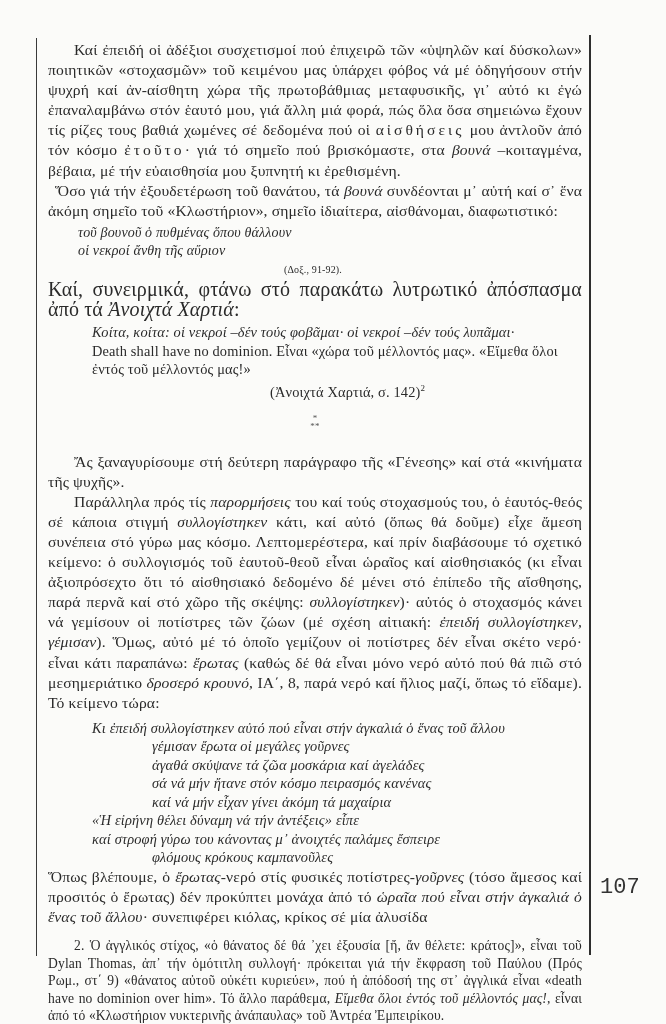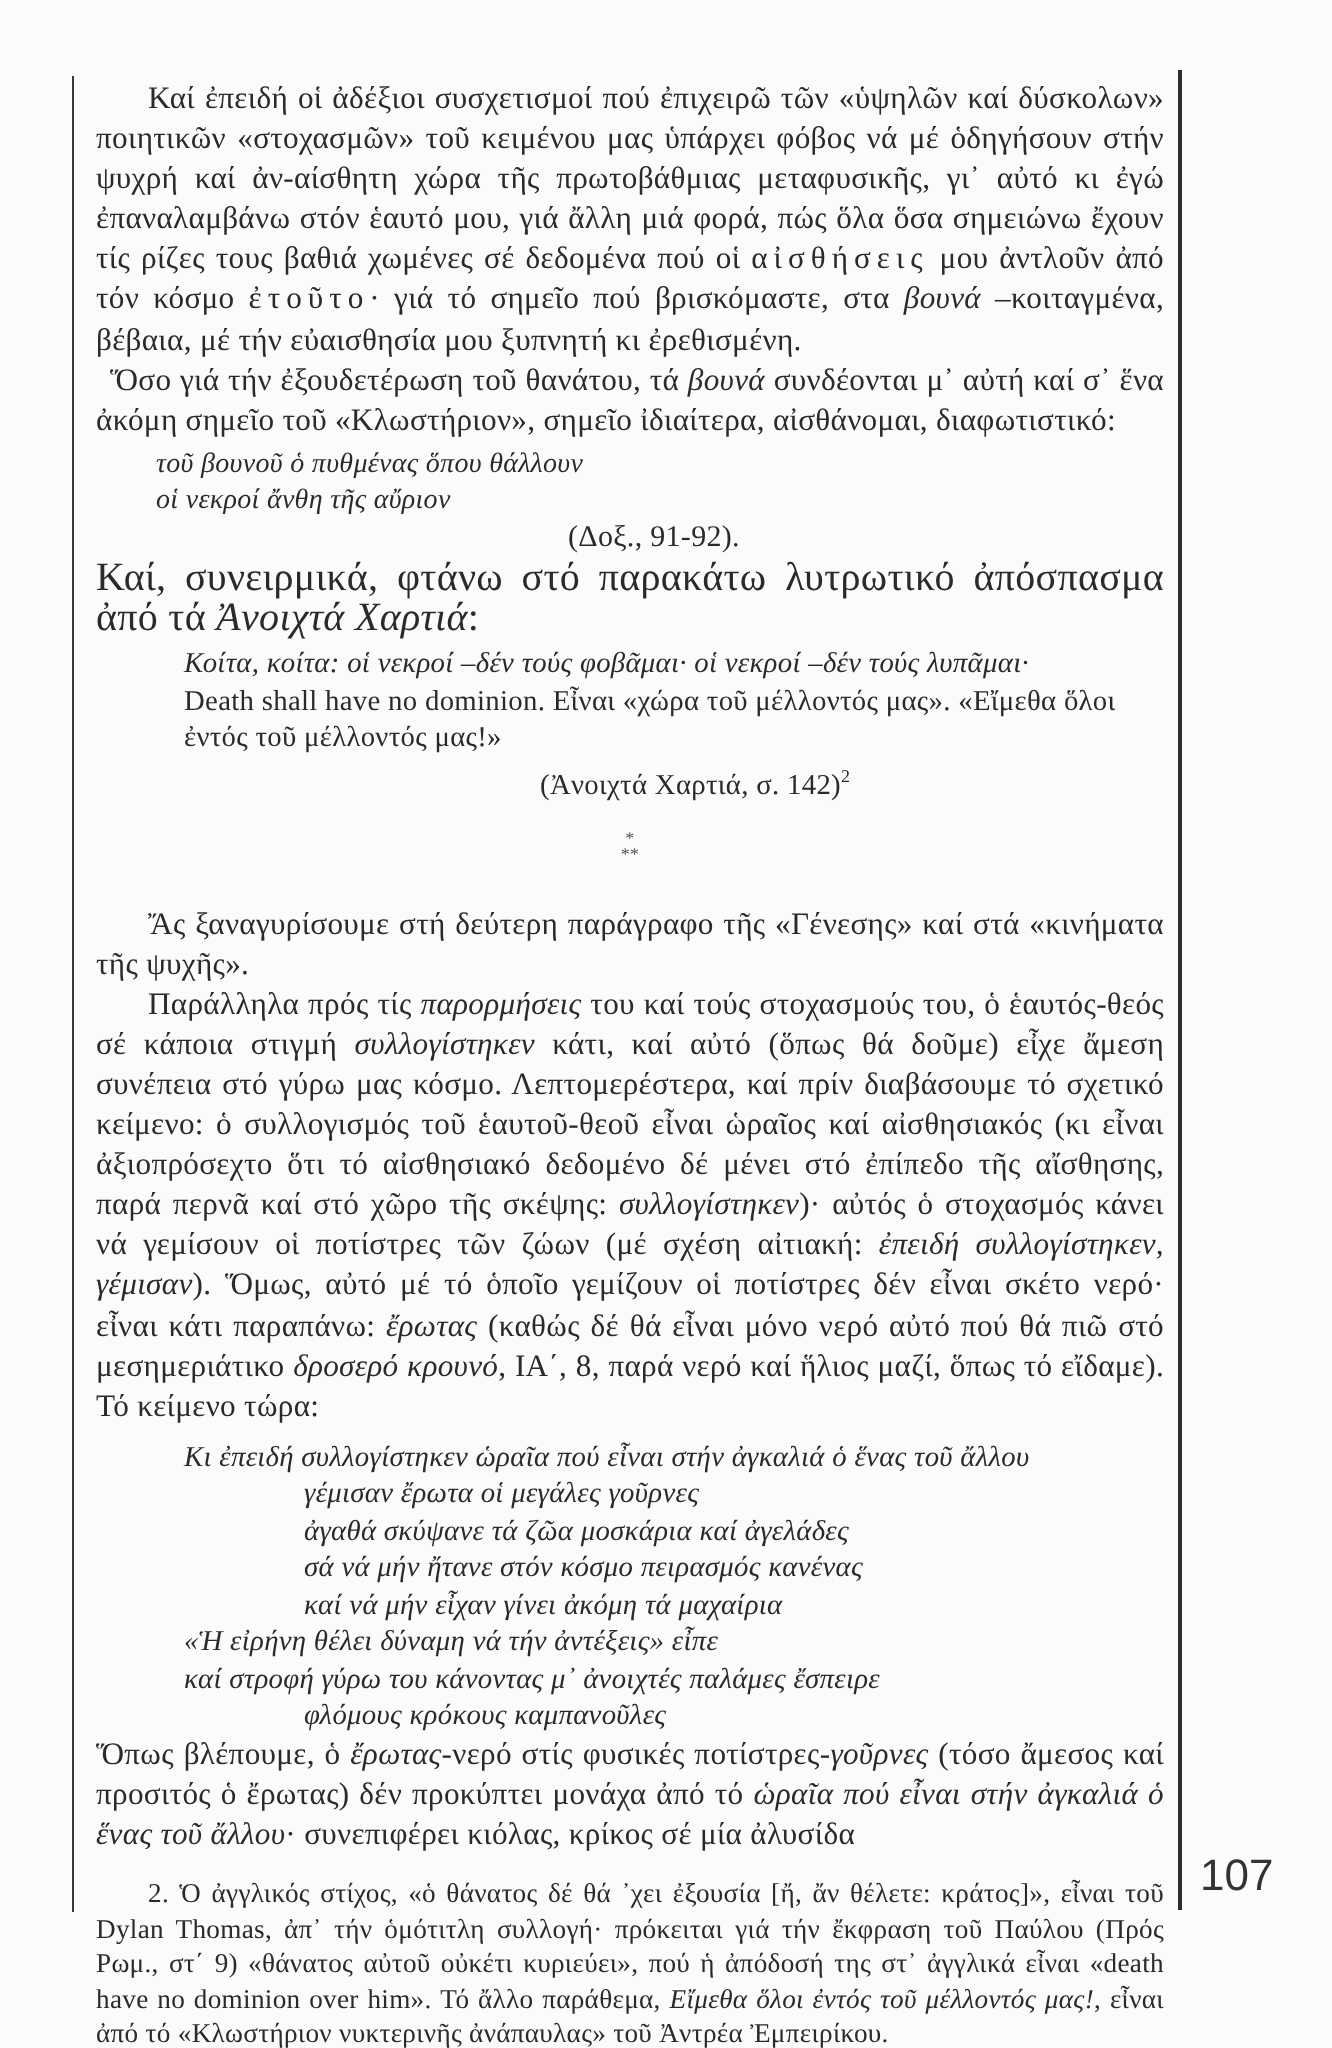--- a/index.html
+++ b/index.html
@@ -12,40 +12,40 @@
   }
   .rule-left {
     position: absolute; left: 36px; top: 38px; width: 1px; height: 918px;
     background: #3a3a3a;
   }
   .rule-right {
     position: absolute; left: 589px; top: 35px; width: 2px; height: 920px;
     background: #2e2e2e;
   }
   .page-number {
-    position: absolute; left: 600px; top: 925px;
-    font-family: Liberation Sans, sans-serif; font-size: 22px; color: #333;
+    position: absolute; left: 600px; top: 875px;
+    font-family: Liberation Mono, monospace; font-size: 22px; color: #333;
   }
   .text-block {
     position: absolute; left: 48px; top: 40px; width: 534px;
     font-family: "Liberation Serif", serif;
     font-size: 15.6px; line-height: 20.1px;
     text-align: justify;
     letter-spacing: 0.15px;
   }
   .p { margin: 0; }
   .indent { text-indent: 26px; }
   .indent-sm { text-indent: 7px; }
   .spaced { letter-spacing: 3px; }
   i, .it { font-style: italic; }
   .quote-poem {
     margin: 3px 0 0 30px; font-style: italic; font-size: 14px; line-height: 18px;
   }
   .cite {
-    text-align: left; padding-left: 236px; font-size: 15px; line-height: 19px;
+    text-align: left; padding-left: 236px; font-size: 10px; line-height: 19px;
   }
   .quote-prose {
     margin: 4px 0 0 44px; font-size: 14.4px; line-height: 18.6px; text-align: left;
   }
   .cite2 {
     text-align: left; padding-left: 222px; font-size: 14.4px; line-height: 19px;
   }
   .asterism {
     text-align: center; font-size: 9px; line-height: 8px; margin: 12px 0 22px 0; color: #555;
   }
@@ -91,21 +91,21 @@
   <div class="asterism">
     <div>*</div>
     <div>**</div>
   </div>
 
   <p class="p indent">Ἄς ξαναγυρίσουμε στή δεύτερη παράγραφο τῆς «Γένεσης» καί στά «κινήματα τῆς ψυχῆς».</p>
 
   <p class="p indent"><span>Παράλληλα πρός τίς </span><i>παρορμήσεις</i><span> του καί τούς στοχασμούς του, ὁ ἑαυτός-θεός σέ κάποια στιγμή </span><i>συλλογίστηκεν</i><span> κάτι, καί αὐτό (ὅπως θά δοῦμε) εἶχε ἄμεση συνέπεια στό γύρω μας κόσμο. Λεπτομερέστερα, καί πρίν διαβάσουμε τό σχετικό κείμενο: ὁ συλλογισμός τοῦ ἑαυτοῦ-θεοῦ εἶναι ὡραῖος καί αἰσθησιακός (κι εἶναι ἀξιοπρόσεχτο ὅτι τό αἰσθησιακό δεδομένο δέ μένει στό ἐπίπεδο τῆς αἴσθησης, παρά περνᾶ καί στό χῶρο τῆς σκέψης: </span><i>συλλογίστηκεν</i><span>)· αὐτός ὁ στοχασμός κάνει νά γεμίσουν οἱ ποτίστρες τῶν ζώων (μέ σχέση αἰτιακή: </span><i>ἐπειδή συλλογίστηκεν, γέμισαν</i><span>). Ὅμως, αὐτό μέ τό ὁποῖο γεμίζουν οἱ ποτίστρες δέν εἶναι σκέτο νερό· εἶναι κάτι παραπάνω: </span><i>ἔρωτας</i><span> (καθώς δέ θά εἶναι μόνο νερό αὐτό πού θά πιῶ στό μεσημεριάτικο </span><i>δροσερό κρουνό</i><span>, ΙΑ΄, 8, παρά νερό καί ἥλιος μαζί, ὅπως τό εἴδαμε). Τό κείμενο τώρα:</span></p>
 
   <div class="poem2">
-    <div>Κι ἐπειδή συλλογίστηκεν ὡραῖα πού εἶναι στήν ἀγκαλιά ὁ ἕνας τοῦ ἄλλου</div>
+    <div>Κι ἐπειδή συλλογίστηκεν αὐτό πού εἶναι στήν ἀγκαλιά ὁ ἕνας τοῦ ἄλλου</div>
     <div class="l3">γέμισαν ἔρωτα οἱ μεγάλες γοῦρνες</div>
     <div class="l3">ἀγαθά σκύψανε τά ζῶα μοσκάρια καί ἀγελάδες</div>
     <div class="l3">σά νά μήν ἤτανε στόν κόσμο πειρασμός κανένας</div>
     <div class="l3">καί νά μήν εἶχαν γίνει ἀκόμη τά μαχαίρια</div>
     <div>«Ἡ εἰρήνη θέλει δύναμη νά τήν ἀντέξεις» εἶπε</div>
     <div>καί στροφή γύρω του κάνοντας μ᾽ ἀνοιχτές παλάμες ἔσπειρε</div>
     <div class="l2" style="padding-left:60px;">φλόμους κρόκους καμπανοῦλες</div>
   </div>
 
   <p class="p"><span>Ὅπως βλέπουμε, ὁ </span><i>ἔρωτας</i><span>-νερό στίς φυσικές ποτίστρες-</span><i>γοῦρνες</i><span> (τόσο ἄμεσος καί προσιτός ὁ ἔρωτας) δέν προκύπτει μονάχα ἀπό τό </span><i>ὡραῖα πού εἶναι στήν ἀγκαλιά ὁ ἕνας τοῦ ἄλλου</i><span>· συνεπιφέρει κιόλας, κρίκος σέ μία ἀλυσίδα</span></p>

